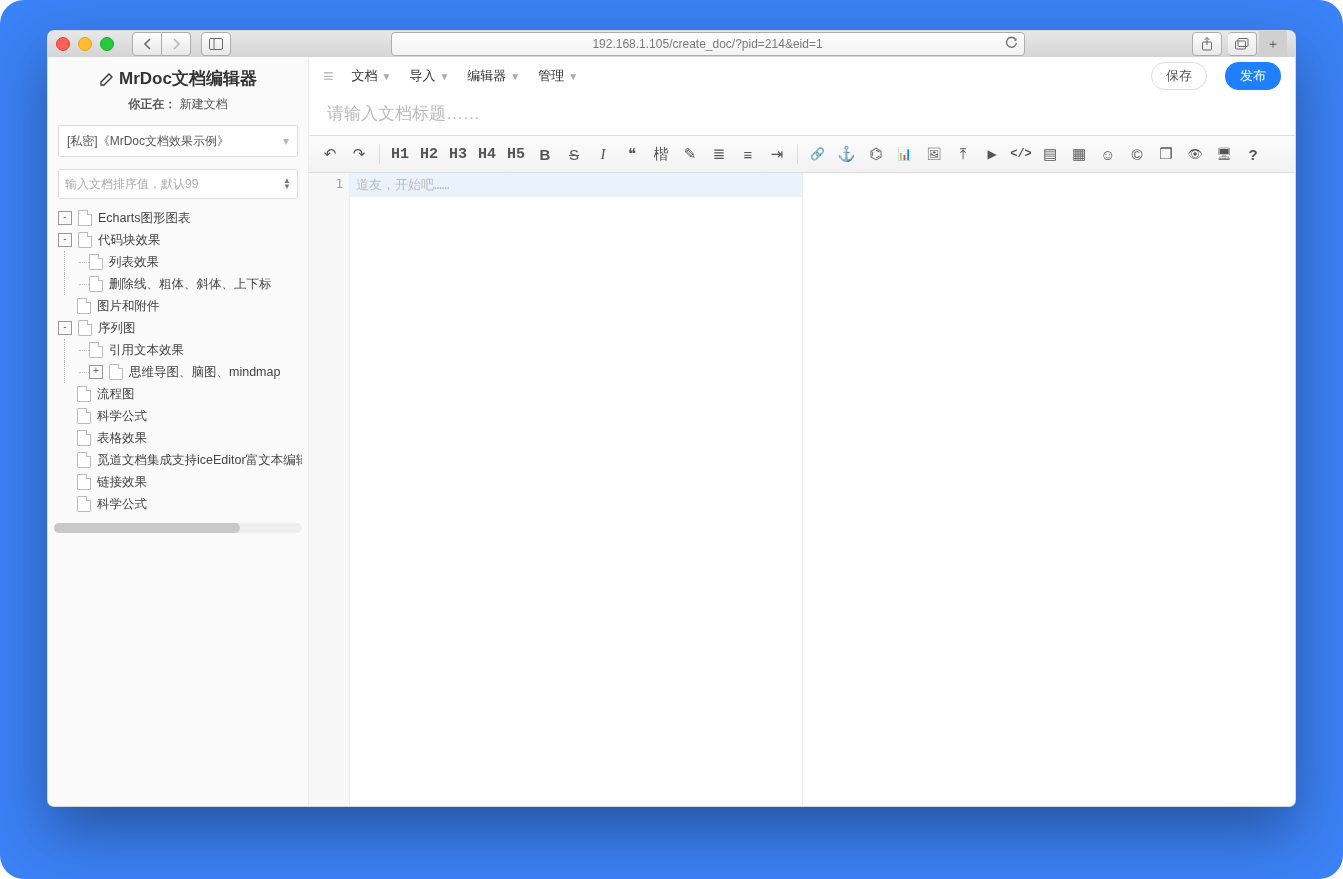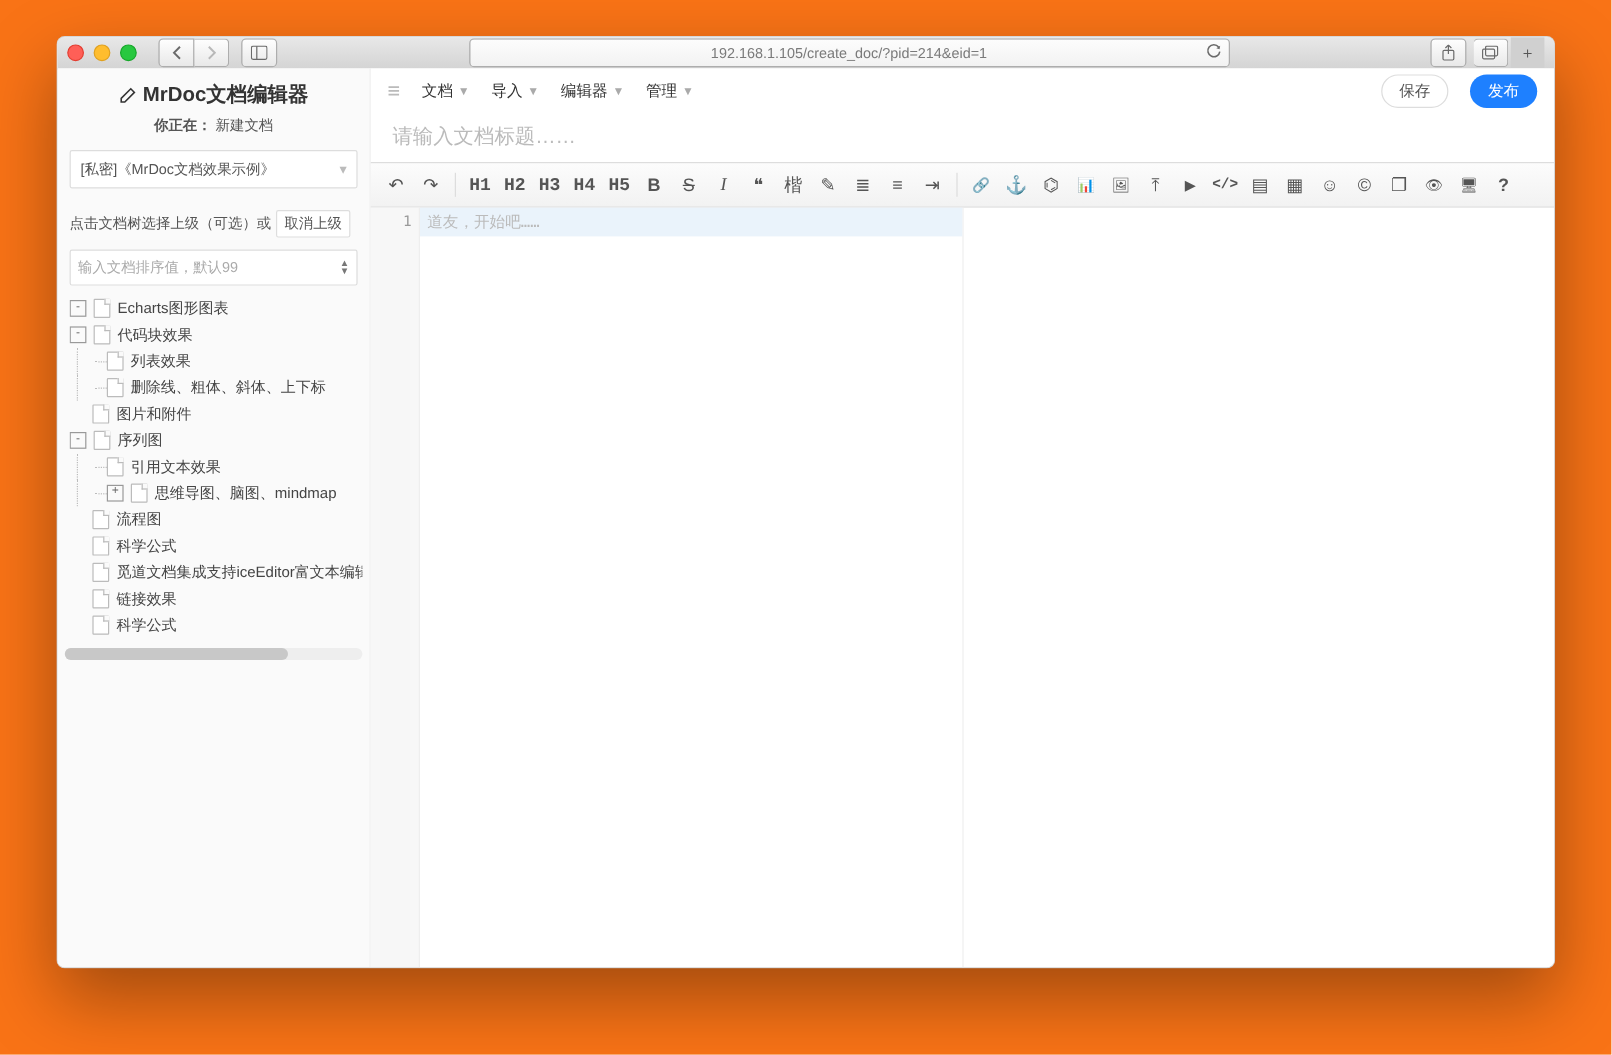--- a/index.html
+++ b/index.html
@@ -1,16 +1,16 @@
 <!DOCTYPE html>
 <html><head>
 <meta charset="utf-8">
 <style>
 html,body{margin:0;padding:0;background:#fff;font-family:-apple-system,BlinkMacSystemFont,"Helvetica Neue","PingFang SC","Microsoft YaHei",sans-serif;font-size:13px;color:#333;}
-.stage{position:relative;width:1343px;height:879px;background:#f97316;}
+.stage{position:relative;width:1343px;height:879px;background:#3b82f6;border-radius:24px;}
 .window{position:absolute;left:47px;top:30px;width:1247px;height:775px;border-radius:7px;background:#f5f5f5;box-shadow:0 25px 60px rgba(0,0,0,0.35);overflow:hidden;border:1px solid rgba(0,0,0,0.12);}
 .titlebar{height:26px;background:linear-gradient(#e8e8e8,#d4d4d4);border-bottom:1px solid #b1b1b1;display:flex;align-items:center;padding:0 8px;}
 .traffic{display:flex;gap:8px;}
 .dot{width:12px;height:12px;border-radius:50%;}
 .red{background:#ff5f57;border:1px solid #e33e32;}
 .yellow{background:#ffbd2e;border:1px solid #e0a11f;}
 .green{background:#28c840;border:1px solid #17a82b;}
 .navbtns{display:flex;margin-left:18px;gap:0;}
 .navbtn{width:28px;height:22px;border:1px solid #adadad;background:linear-gradient(#fefefe,#e8e8e8);display:flex;align-items:center;justify-content:center;color:#5a5a5a;}
 .navbtn:first-child{border-radius:4px 0 0 4px;}
@@ -150,24 +150,20 @@
             <b>你正在：</b>
             <span>新建文档</span>
           </span>
         </div>
         <div class="side-blocks">
           <div class="projsel">
             <span>[私密]《MrDoc文档效果示例》</span>
             <span class="caret">▾</span>
           </div>
         </div>
-        <div class="hintline">
-          <span>点击文档树选择上级（可选）或</span>
-          <span class="minibtn">取消上级</span>
-        </div>
         <div class="sortinput">
           <span>输入文档排序值，默认99</span>
           <span class="spin">
               <span>▲</span>
               <span>▼</span>
             </span>
         </div>
 
         <div class="tree" id="tree">
             <div class="tree-row">
@@ -217,20 +213,25 @@
             </div>
             <div class="tree-row">
               <span class="tree-spacer"></span>
               <span class="file-icon"></span>
               <span>流程图</span>
             </div>
             <div class="tree-row">
               <span class="tree-spacer"></span>
               <span class="file-icon"></span>
               <span>科学公式</span>
+            </div>
+            <div class="tree-row">
+              <span class="tree-spacer"></span>
+              <span class="file-icon"></span>
+              <span>表格效果</span>
             </div>
             <div class="tree-row">
               <span class="tree-spacer"></span>
               <span class="file-icon"></span>
               <span>觅道文档集成支持iceEditor富文本编辑！</span>
             </div>
             <div class="tree-row">
               <span class="tree-spacer"></span>
               <span class="file-icon"></span>
               <span>链接效果</span>

